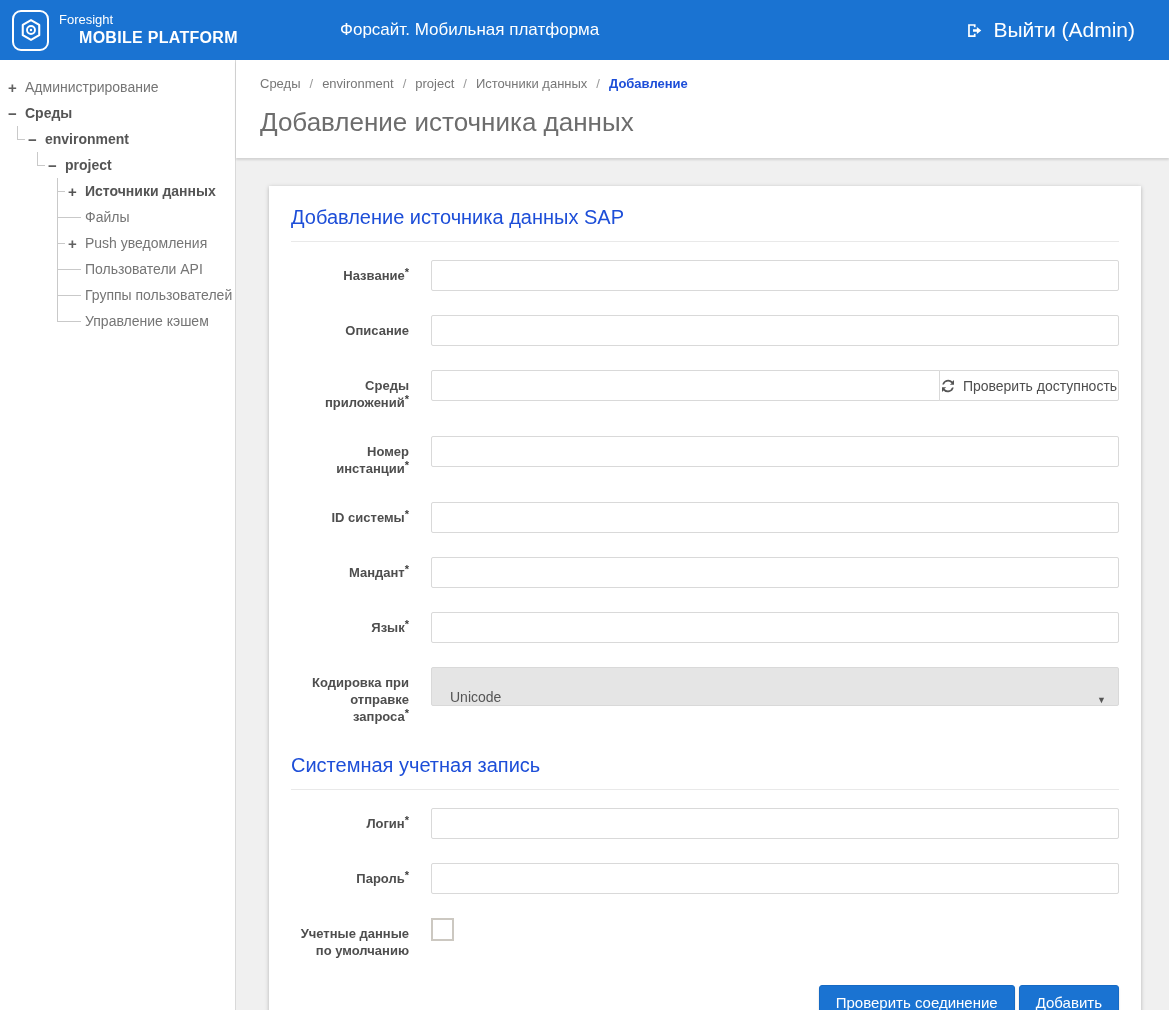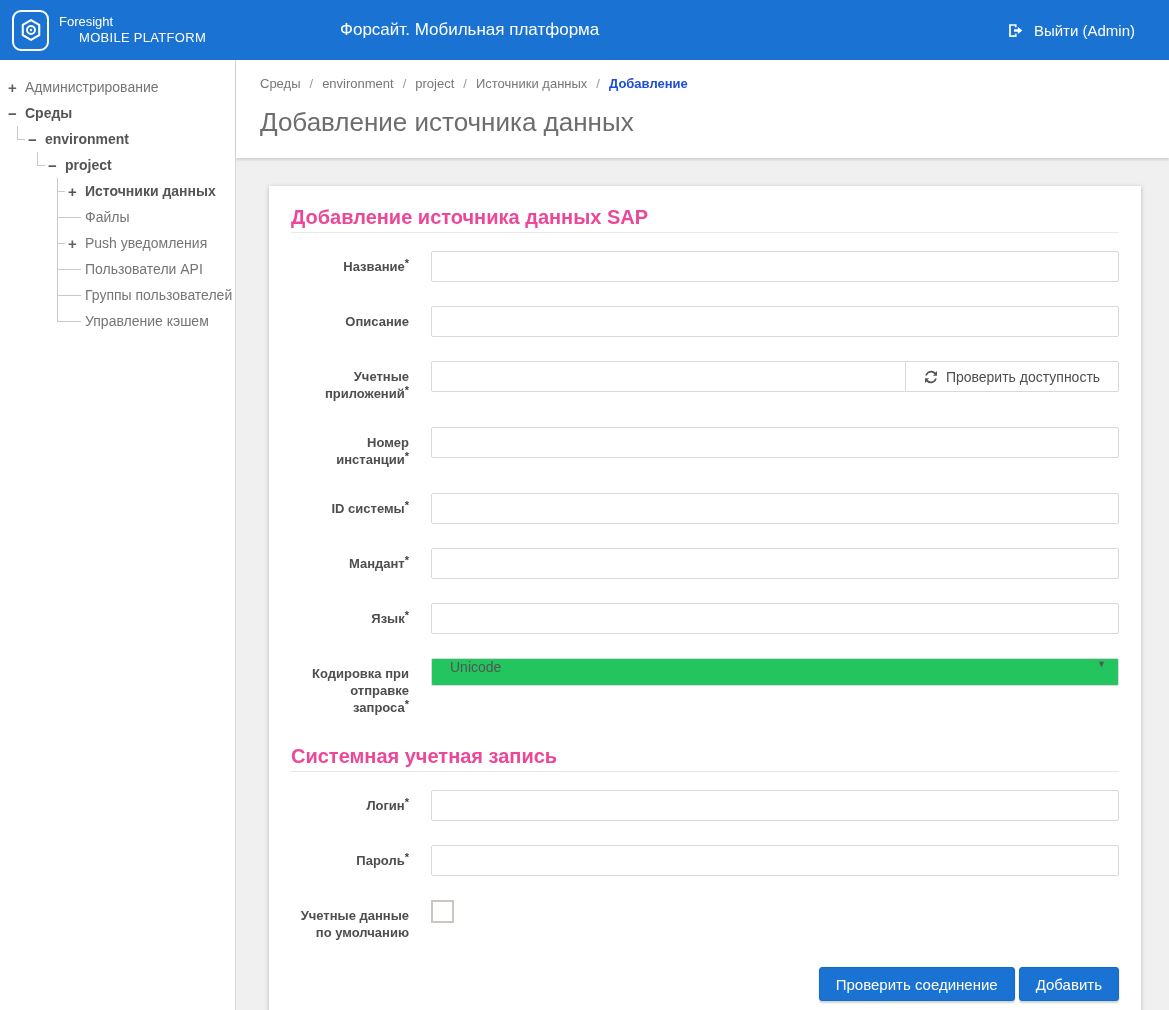--- a/index.html
+++ b/index.html
@@ -25,34 +25,34 @@
     margin-left: 12px;
   }
   .logo-box {
     width: 37px; height: 41px;
     border: 2.5px solid #fff;
     border-radius: 9px;
     display: flex; align-items: center; justify-content: center;
   }
   .logo-text { margin-left: 10px; line-height: 1.25; }
   .logo-text .l1 { font-size: 13px; font-weight: 400; }
-  .logo-text .l2 { font-size: 13px; font-weight: 400; letter-spacing: .3px; padding-left: 20px; }
+  .logo-text .l2 { font-size: 16px; font-weight: 700; letter-spacing: .3px; padding-left: 20px; }
   .header-title {
     position: absolute;
     left: 340px;
     font-size: 17px;
     font-weight: 400;
   }
   .logout {
     margin-left: auto;
     margin-right: 34px;
     display: flex;
     align-items: center;
     gap: 10px;
-    font-size: 15px;
+    font-size: 21px;
     cursor: pointer;
     background: none; border: none; color: #fff;
     font-family: "Liberation Sans", sans-serif;
   }
 
   
   .page-body { display: flex; height: 950px; }
   .sidebar {
     width: 236px;
     background: #fff;
@@ -110,23 +110,23 @@
   .content { flex: 1; overflow: hidden; }
   .card {
     width: 872px;
     margin: 28px 0 0 33px;
     background: #fff;
     box-shadow: 0 1px 4px rgba(0,0,0,0.25);
     padding: 20px 22px 38px 22px;
   }
   .section-title {
     font-size: 20px;
-    font-weight: 700;
-    color: #ec4899;
-    padding-bottom: 3px;
+    font-weight: 400;
+    color: #1d4ed8;
+    padding-bottom: 12px;
     border-bottom: 1px solid #e9e9e9;
   }
   .section-title.second { margin-top: 28px; }
   .rows { margin-top: 18px; }
   .frow { display: flex; align-items: flex-start; margin-bottom: 24px; }
   .flabel {
     width: 118px; flex-shrink: 0;
     text-align: right;
     font-size: 13px; font-weight: 700; color: #4e4e4e;
     line-height: 17px;
@@ -142,34 +142,34 @@
     border-radius: 2px;
     padding: 0 10px;
     font-size: 14px;
     color: #555;
     font-family: "Liberation Sans", sans-serif;
     outline: none;
     background: #fff;
   }
   .addon-btn {
     margin-left: -1px;
-    width: 214px; height: 31px;
+    width: 180px; height: 31px;
     border: 1px solid #d9d9d9;
     border-radius: 0 2px 2px 0;
     background: #fff;
     font-size: 14px; color: #4e4e4e;
     font-family: "Liberation Sans", sans-serif;
     display: flex; align-items: center; justify-content: center; gap: 8px;
     cursor: pointer;
   }
   .fake-select {
-    flex: 1; height: 28px;
+    flex: 1; height: 39px;
     border: 1px solid #d9d9d9; border-radius: 2px;
-    background: #22c55e;
-    display: flex; align-items: flex-start;
+    background: #e5e5e5;
+    display: flex; align-items: flex-end;
     padding: 0 12px 0 18px;
     font-size: 14px; color: #555;
     cursor: pointer;
   }
   .fake-select .caret { margin-left: auto; font-size: 9px; color: #555; }
   .checkbox {
     width: 23px; height: 23px;
     border: 2px solid #ccc8c1;
     background: #fff;
     display: inline-block;
@@ -324,21 +324,21 @@
           </div>
 
           <div class="frow">
             <div class="flabel"><span>Описание</span></div>
             <div class="fcontrol">
               <input class="tinput" value="" style="">
             </div>
           </div>
 
           <div class="frow">
-            <div class="flabel"><span>Учетные приложений</span><span class="req">*</span></div>
+            <div class="flabel"><span>Среды приложений</span><span class="req">*</span></div>
             <div class="fcontrol">
               <input class="tinput" style="border-radius: 2px 0px 0px 2px;" value="">
               <button class="addon-btn">
                 <span style="display:flex;">
                   <svg width="14" height="14" viewBox="0 0 14 14" fill="#555">
                     <path d="M7 2.5a4.5 4.5 0 0 1 3.6 1.8L8.8 5.7H13V1l-1.5 1.6A6 6 0 0 0 1.3 5.5h1.6A4.6 4.6 0 0 1 7 2.5z"></path>
                     <path d="M7 11.5a4.5 4.5 0 0 1-3.6-1.8l1.8-1.4H1v4.7l1.5-1.6a6 6 0 0 0 10.2-2.9h-1.6A4.6 4.6 0 0 1 7 11.5z"></path>
                   </svg>
                 </span>
                 <span>Проверить доступность</span>

